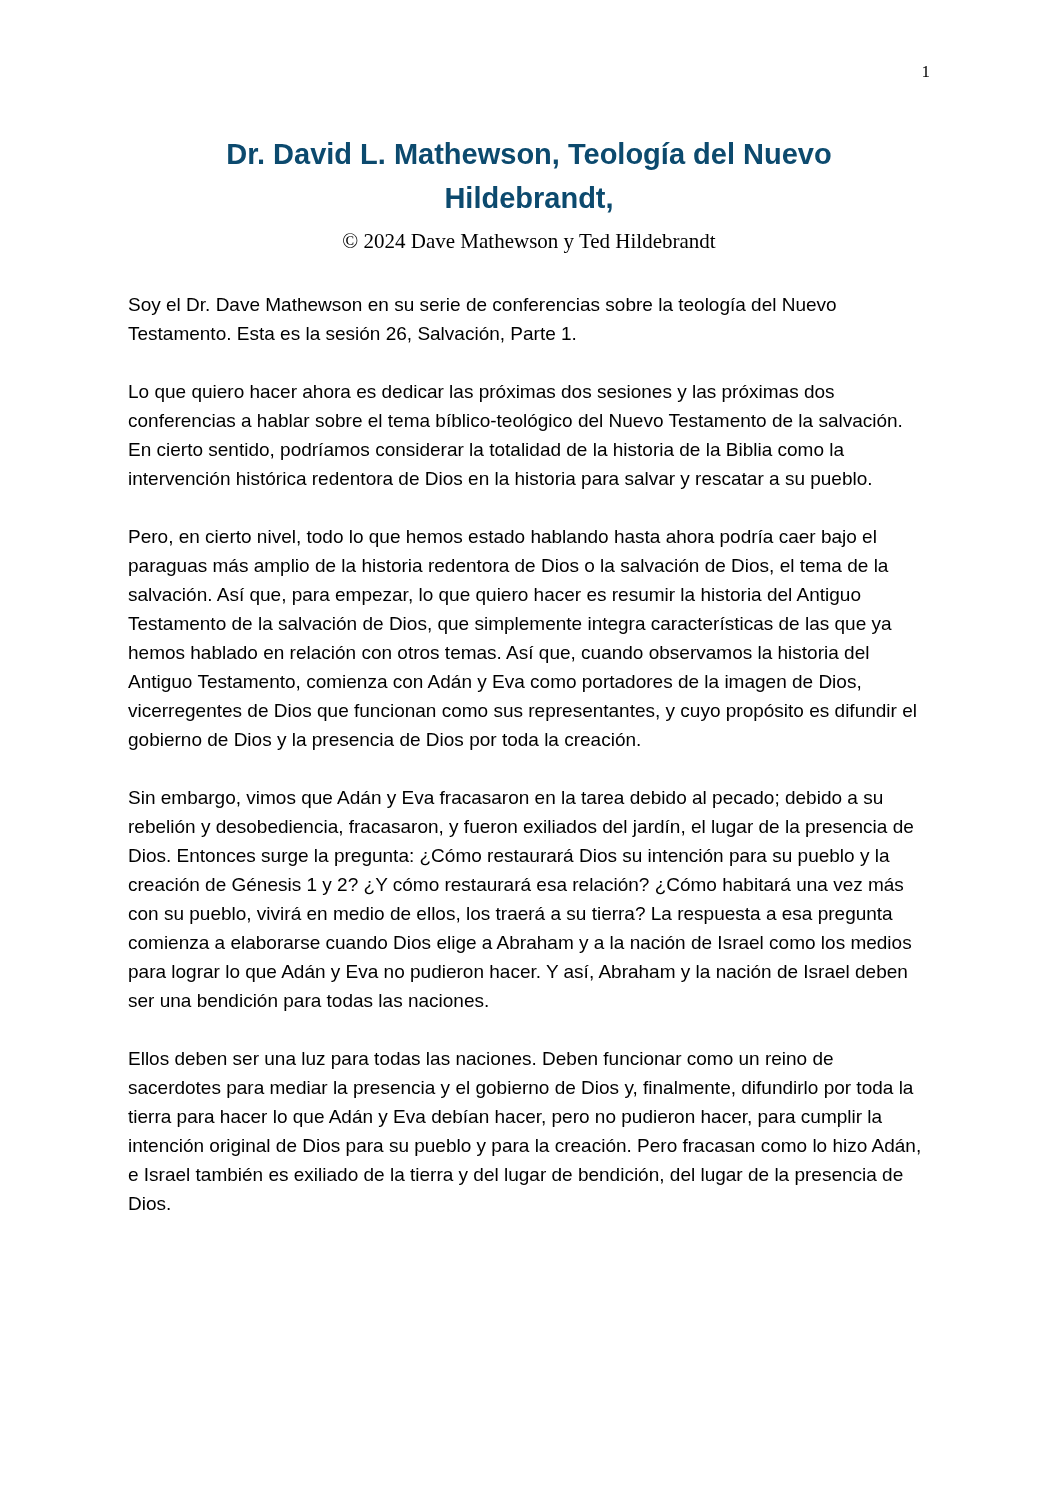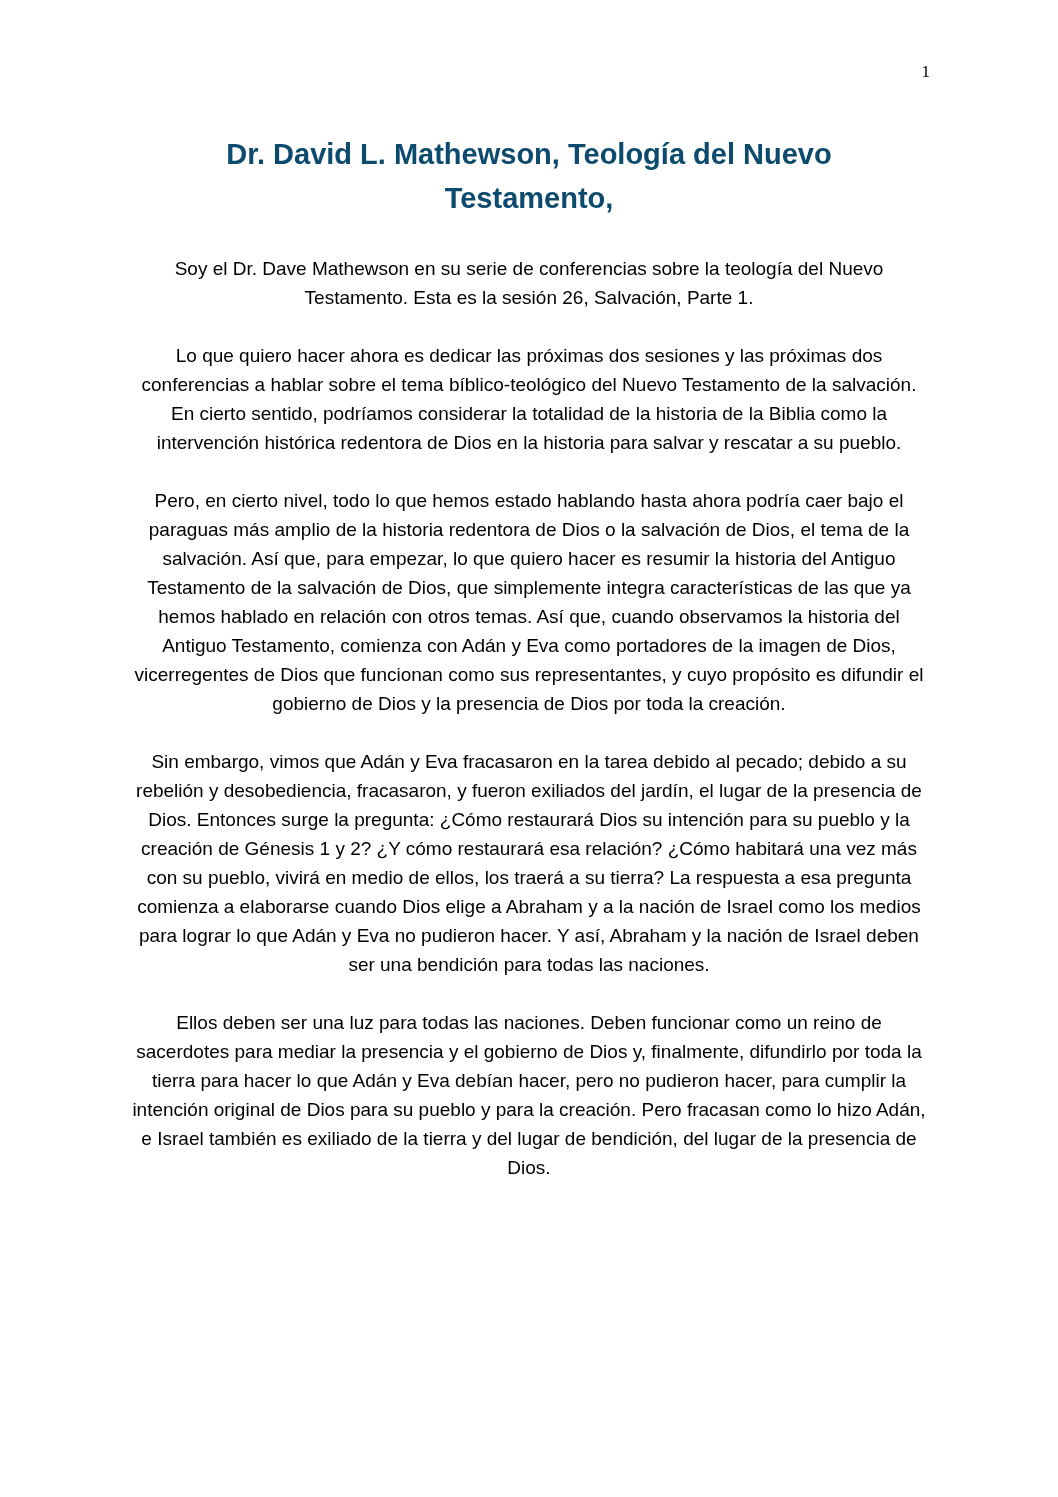--- a/index.html
+++ b/index.html
@@ -43,38 +43,38 @@
     font-family: "Liberation Serif", serif;
     font-size: 21px;
     line-height: 30px;
     margin-top: 6px;
     color: #000000;
   }
   .body-text {
     margin-top: 34px;
     font-size: 19px;
     line-height: 29px;
-    text-align: center;
   }
   .body-text p {
     margin: 0 0 29px 0;
   }
 </style>
 </head>
 <body>
 
 <div class="page">
 
   <div class="page-number">1</div>
 
   <h1 class="title">
     <span class="title-line">Dr. David L. Mathewson, Teología del Nuevo</span>
-    <span class="title-line">Testamento,</span>
+    <span class="title-line">Hildebrandt,</span>
   </h1>
 
+  <div class="copyright">© 2024 Dave Mathewson y Ted Hildebrandt</div>
 
   <div class="body-text">
     <p>Soy el Dr. Dave Mathewson en su serie de conferencias sobre la teología del Nuevo Testamento. Esta es la sesión 26, Salvación, Parte 1.</p>
     <p>Lo que quiero hacer ahora es dedicar las próximas dos sesiones y las próximas dos conferencias a hablar sobre el tema bíblico-teológico del Nuevo Testamento de la salvación. En cierto sentido, podríamos considerar la totalidad de la historia de la Biblia como la intervención histórica redentora de Dios en la historia para salvar y rescatar a su pueblo.</p>
     <p>Pero, en cierto nivel, todo lo que hemos estado hablando hasta ahora podría caer bajo el paraguas más amplio de la historia redentora de Dios o la salvación de Dios, el tema de la salvación. Así que, para empezar, lo que quiero hacer es resumir la historia del Antiguo Testamento de la salvación de Dios, que simplemente integra características de las que ya hemos hablado en relación con otros temas. Así que, cuando observamos la historia del Antiguo Testamento, comienza con Adán y Eva como portadores de la imagen de Dios, vicerregentes de Dios que funcionan como sus representantes, y cuyo propósito es difundir el gobierno de Dios y la presencia de Dios por toda la creación.</p>
     <p>Sin embargo, vimos que Adán y Eva fracasaron en la tarea debido al pecado; debido a su rebelión y desobediencia, fracasaron, y fueron exiliados del jardín, el lugar de la presencia de Dios. Entonces surge la pregunta: ¿Cómo restaurará Dios su intención para su pueblo y la creación de Génesis 1 y 2? ¿Y cómo restaurará esa relación? ¿Cómo habitará una vez más con su pueblo, vivirá en medio de ellos, los traerá a su tierra? La respuesta a esa pregunta comienza a elaborarse cuando Dios elige a Abraham y a la nación de Israel como los medios para lograr lo que Adán y Eva no pudieron hacer. Y así, Abraham y la nación de Israel deben ser una bendición para todas las naciones.</p>
     <p>Ellos deben ser una luz para todas las naciones. Deben funcionar como un reino de sacerdotes para mediar la presencia y el gobierno de Dios y, finalmente, difundirlo por toda la tierra para hacer lo que Adán y Eva debían hacer, pero no pudieron hacer, para cumplir la intención original de Dios para su pueblo y para la creación. Pero fracasan como lo hizo Adán, e Israel también es exiliado de la tierra y del lugar de bendición, del lugar de la presencia de Dios.</p>
   </div>
 
 </div>

